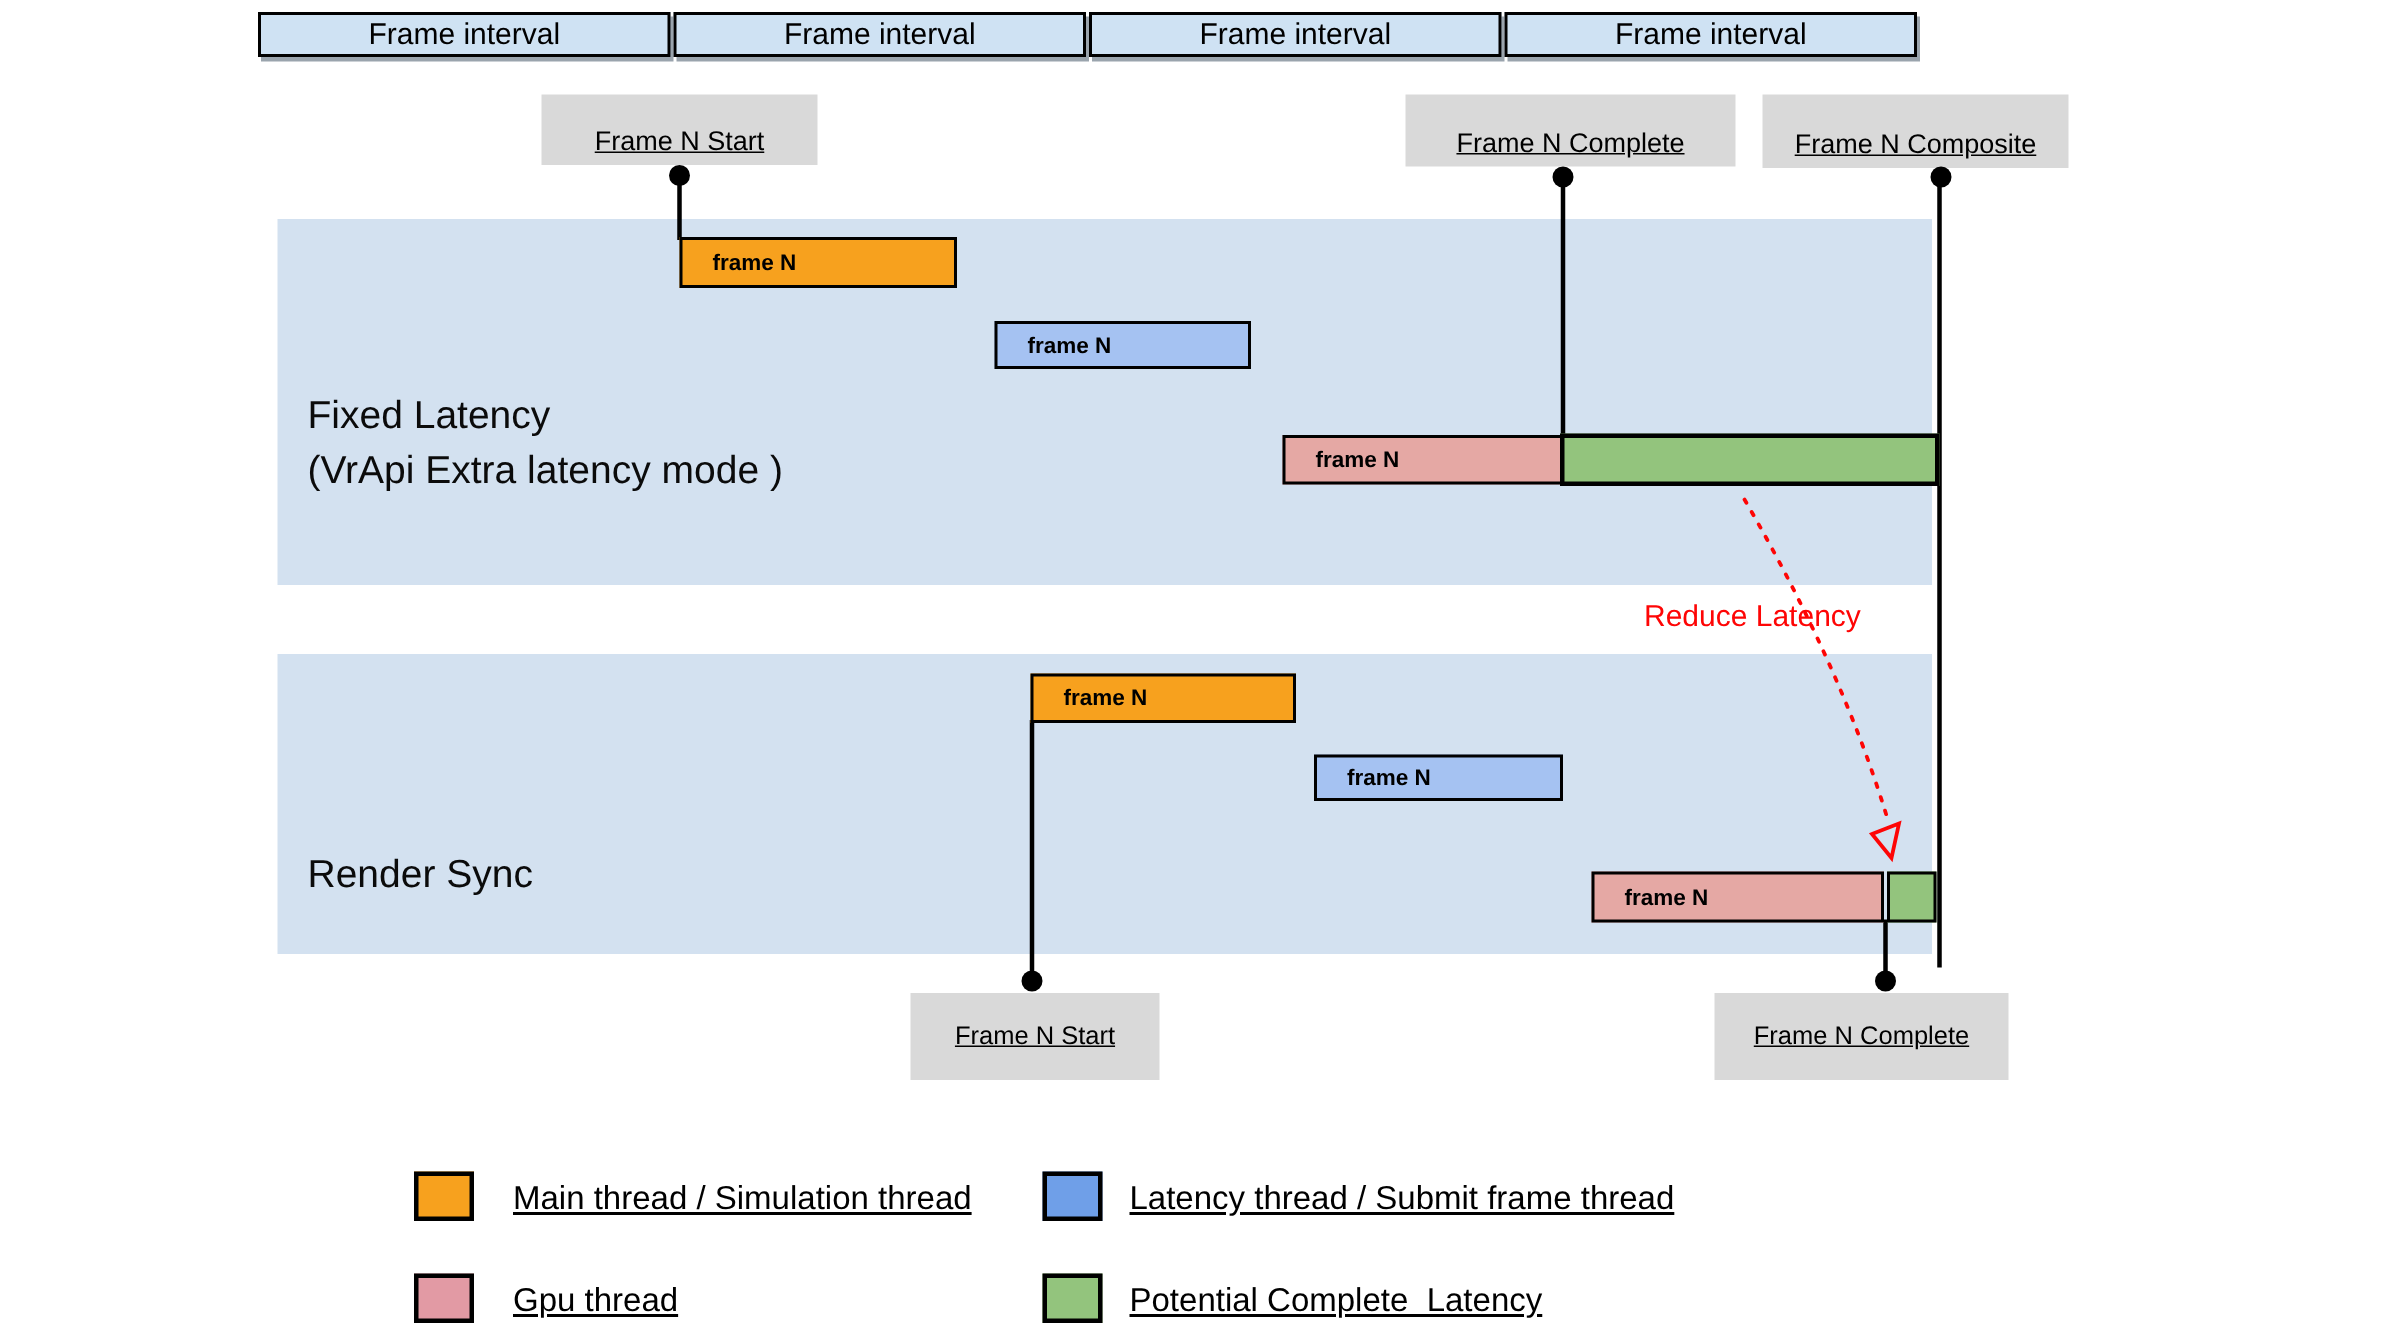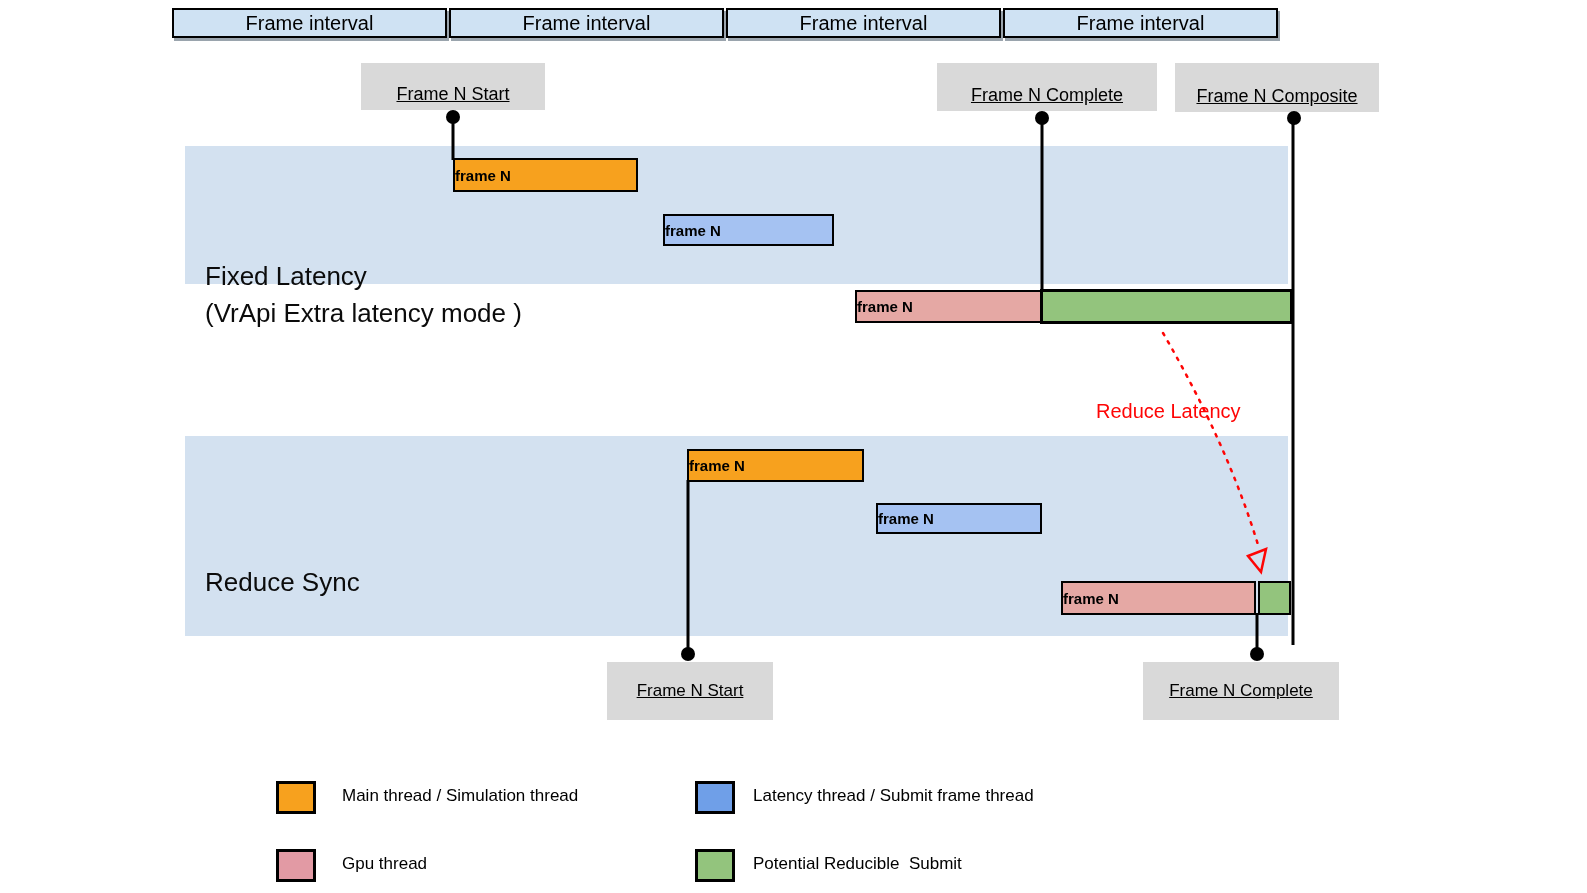--- a/index.html
+++ b/index.html
@@ -17,21 +17,21 @@
     font-size:20px;z-index:3;box-sizing:content-box;
   }
 
   
   .band{position:absolute;left:185px;width:1103px;background:var(--band-blue);z-index:1;}
   .band-title{position:absolute;left:20px;font-size:26px;line-height:37px;color:#0b0b0b;z-index:2;}
 
   
   .bar{
     position:absolute;border:2px solid #000;box-sizing:border-box;
-    display:flex;align-items:center;
+    display:flex;align-items:center;padding-left:20px;
     font-size:15px;font-weight:bold;z-index:4;
   }
   .bar.no-pad{padding-left:0;}
 
   
   .gray-label{
     position:absolute;background:var(--gray-label);
     display:flex;justify-content:center;font-size:18px;z-index:3;
     box-sizing:border-box;
     text-decoration:underline;
@@ -43,40 +43,40 @@
   .dot{position:absolute;width:14px;height:14px;background:#000;border-radius:50%;
        transform:translate(-50%,-50%);z-index:6;}
   .vline{position:absolute;width:3px;background:#000;transform:translateX(-50%);z-index:2;}
 
   
   .reduce-label{position:absolute;color:var(--red);font-size:20px;z-index:7;}
   .arrow-overlay{position:absolute;left:0;top:0;z-index:7;pointer-events:none;}
 
   
   .legend-swatch{position:absolute;width:40px;height:33px;border:3px solid #000;box-sizing:border-box;}
-  .legend-label{position:absolute;font-size:17px;white-space:pre;}
+  .legend-label{position:absolute;font-size:22px;white-space:pre;text-decoration:underline;}
 </style>
 </head>
 <body>
 
 <div class="canvas">
 
   <div class="interval-box" style="left:172px;">Frame interval</div>
   <div class="interval-box" style="left:449px;">Frame interval</div>
   <div class="interval-box" style="left:726px;">Frame interval</div>
   <div class="interval-box" style="left:1003px;">Frame interval</div>
 
-  <div class="band" style="top:146px;height:138px;">
+  <div class="band" style="top:146px;height:244px;">
     <div class="band-title" style="top:112px;">
       <div>Fixed Latency</div>
       <div>(VrApi Extra latency mode )</div>
     </div>
   </div>
   <div class="band" style="top:436px;height:200px;">
-    <div class="band-title" style="top:128px;">Reduce Sync</div>
+    <div class="band-title" style="top:128px;">Render Sync</div>
   </div>
 
   <div class="vline" style="left:453px;top:117px;height:43px;"></div>
   <div class="vline" style="left:1042px;top:118px;height:173px;"></div>
   <div class="vline" style="left:1293px;top:118px;height:527px;"></div>
   <div class="vline" style="left:688px;top:480px;height:174px;"></div>
   <div class="vline" style="left:1257px;top:613px;height:41px;"></div>
 
   <div class="gray-label bottom-text" style="left:361px;top:63px;width:184px;height:47px;">Frame N Start</div>
   <div class="gray-label bottom-text" style="left:937px;top:63px;width:220px;height:48px;">Frame N Complete</div>
@@ -110,15 +110,15 @@
   <div class="legend-swatch" style="left:276px;top:781px;background:var(--orange);"></div>
   <div class="legend-label" style="left:342px;top:786px;">Main thread / Simulation thread</div>
 
   <div class="legend-swatch" style="left:695px;top:781px;background:var(--legend-blue);"></div>
   <div class="legend-label" style="left:753px;top:786px;">Latency thread / Submit frame thread</div>
 
   <div class="legend-swatch" style="left:276px;top:849px;background:var(--legend-pink);"></div>
   <div class="legend-label" style="left:342px;top:854px;">Gpu thread</div>
 
   <div class="legend-swatch" style="left:695px;top:849px;background:var(--green);"></div>
-  <div class="legend-label" style="left:753px;top:854px;">Potential Reducible  Submit</div>
+  <div class="legend-label" style="left:753px;top:854px;">Potential Complete  Latency</div>
 
 </div>
 
 </body></html>

